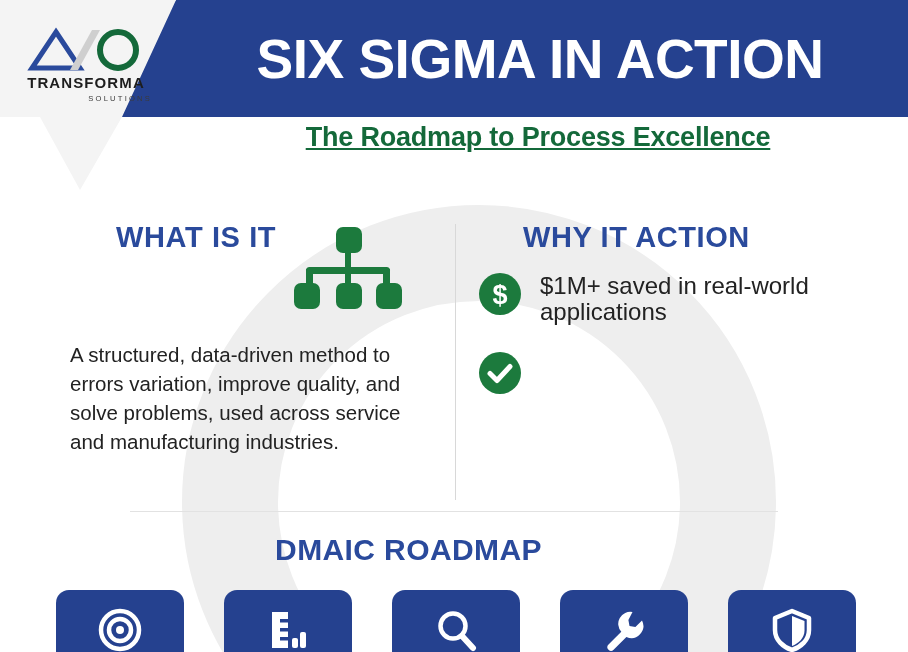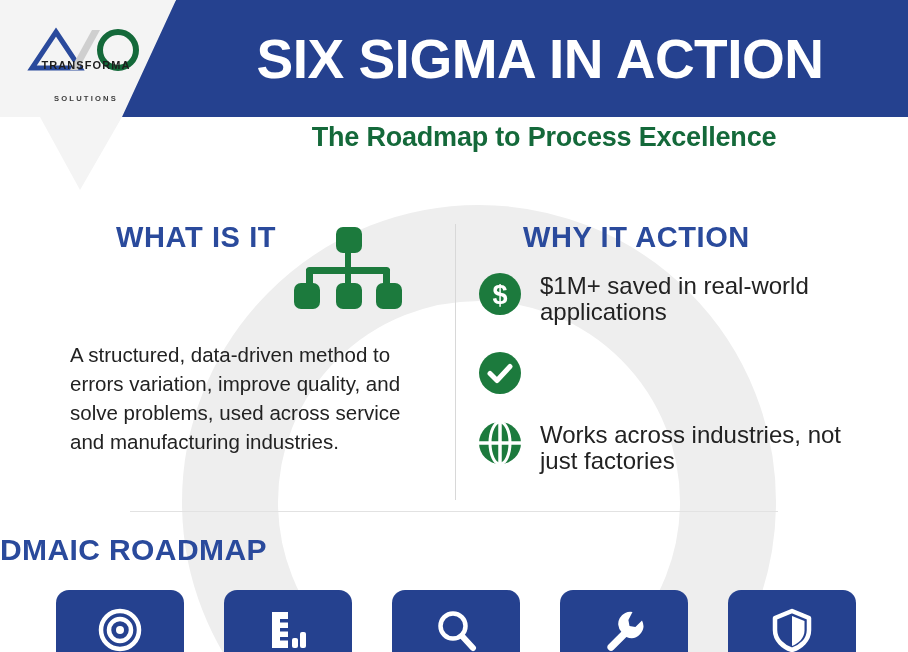--- a/index.html
+++ b/index.html
@@ -32,37 +32,37 @@
     position:absolute;left:0;top:0;width:210px;height:190px;
     background:#f4f4f4;
     clip-path:polygon(0 0, 176px 0, 122px 117px, 80px 190px, 40px 117px, 0 117px);
     z-index:6;
   }
   .logo-wrap{
     position:absolute;left:20px;top:26px;width:132px;height:80px;z-index:7;
   }
   .logo-mark{position:absolute;left:6px;top:0;width:120px;height:48px;}
   .logo-name{
-    position:absolute;left:0;top:33px;width:132px;text-align:center;
-    font-size:11px;font-weight:bold;letter-spacing:1.1px;color:#1d1d1d;
+    position:absolute;left:0;top:48px;width:132px;text-align:center;
+    font-size:15px;font-weight:bold;letter-spacing:1.1px;color:#1d1d1d;
   }
   .logo-sub{
-    position:absolute;left:0;top:68px;width:132px;text-align:center;
-    font-size:7.6px;font-weight:bold;letter-spacing:2.2px;color:#3b3b3b;
+    position:absolute;left:0;top:68px;width:132px;text-align:right;
+    font-size:7.6px;font-weight:normal;letter-spacing:2.2px;color:#3b3b3b;
   }
   .title{
     position:absolute;left:190px;top:20px;width:700px;height:78px;
     display:flex;align-items:center;justify-content:center;
     color:#ffffff;font-size:55px;font-weight:bold;letter-spacing:-0.5px;
     white-space:nowrap;z-index:8;
   }
   .subtitle{
-    position:absolute;left:194px;top:122px;width:700px;
+    position:absolute;left:188px;top:122px;width:700px;
     text-align:center;color:#14693a;font-size:27px;font-weight:bold;
-    letter-spacing:-0.2px;z-index:8;white-space:nowrap;
+    letter-spacing:-0.2px;z-index:8;white-space:nowrap;text-decoration:underline;
   }
 
   
   .col-divider{
     position:absolute;left:455px;top:224px;width:1px;height:276px;
     background:#d8d8d8;z-index:2;
   }
   .sec-head{
     position:absolute;color:#2a4a9c;font-size:29px;font-weight:bold;
     letter-spacing:0.6px;z-index:3;white-space:nowrap;margin-left:44px;
@@ -82,21 +82,21 @@
   .bullet-txt{
     color:#222222;font-size:24px;line-height:26px;padding-top:1px;
   }
 
   
   .h-divider{
     position:absolute;left:130px;top:511px;width:648px;height:1px;
     background:#e2e2e2;z-index:2;
   }
   .dmaic-head{
-    position:absolute;left:0;top:533px;width:817px;
+    position:absolute;left:0;top:533px;width:817px;text-align:center;
     color:#2a4a9c;font-size:30px;font-weight:bold;letter-spacing:0.4px;z-index:3;
   }
   .cards{position:absolute;left:0;top:590px;width:908px;height:62px;z-index:3;}
   .card{
     position:absolute;top:0;width:128px;height:90px;
     background:#25418f;border-radius:13px;
     display:flex;align-items:flex-start;justify-content:center;
     padding-top:18px;box-sizing:border-box;
   }
   .card svg{width:44px;height:44px;}
@@ -157,29 +157,20 @@
       <div class="bullet-txt">$1M+ saved in real-world applications</div>
     </div>
 
     <div class="bullet">
       <svg class="bullet-ico" viewBox="0 0 44 44">
         <circle cx="22" cy="22" r="21" fill="#1c7a3d"></circle>
         <path d="M12 22.5 L19 29.5 L32 15.5" fill="none" stroke="#ffffff" stroke-width="5" stroke-linecap="round" stroke-linejoin="round"></path>
       </svg>
     </div>
 
-    <div class="bullet">
-      <svg class="bullet-ico" viewBox="0 0 44 44">
-        <circle cx="22" cy="22" r="21" fill="#1c7a3d"></circle>
-        <ellipse cx="22" cy="22" rx="10" ry="21" fill="none" stroke="#ffffff" stroke-width="3"></ellipse>
-        <line x1="1" y1="22" x2="43" y2="22" stroke="#ffffff" stroke-width="3.5"></line>
-        <line x1="22" y1="1" x2="22" y2="43" stroke="#ffffff" stroke-width="3.5"></line>
-      </svg>
-      <div class="bullet-txt">Works across industries, not just factories</div>
-    </div>
 
   </div>
 
   <div class="h-divider"></div>
   <div class="dmaic-head">DMAIC ROADMAP</div>
 
   <div class="cards">
 
     <div class="card" style="left:56px;">
       <svg viewBox="0 0 44 44">

